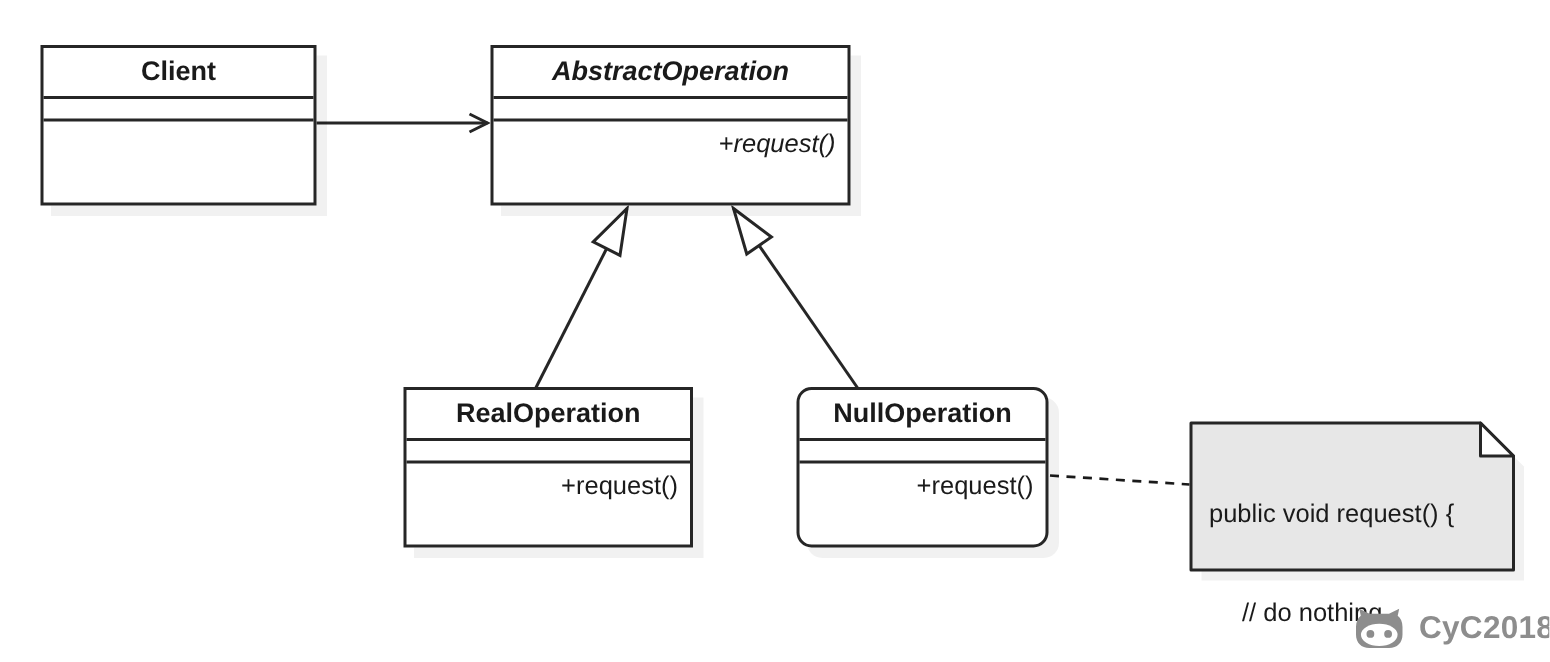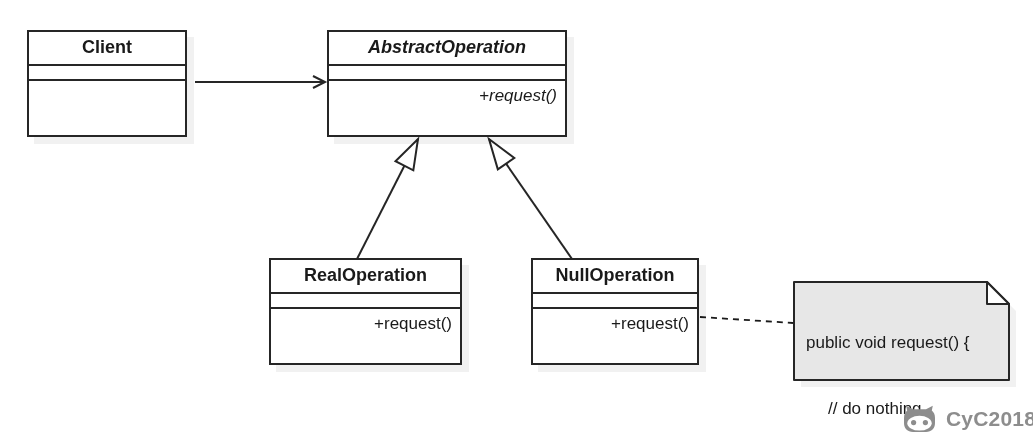--- a/index.html
+++ b/index.html
@@ -44,24 +44,24 @@
     border-bottom: 2px solid #262626;
   }
   .uml-methods {
     box-sizing: border-box;
     padding: 5px 8px 0 8px;
     font-size: 17px;
     line-height: 20px;
     text-align: right;
   }
   
-  .pos-client   { left: 27px;  top: 30px;  width: 160px; height: 107px; }
+  .pos-client   { left: 27px;  top: 30px;  width: 184px; height: 107px; }
   .pos-abstract { left: 327px; top: 30px;  width: 240px; height: 107px; font-style: italic; }
   .pos-real     { left: 230px; top: 258px; width: 193px; height: 107px; margin-left: 39px; }
-  .pos-null     { left: 531px; top: 258px; width: 168px; height: 107px; }
+  .pos-null     { left: 531px; top: 258px; width: 168px; height: 107px; border-radius: 10px; }
   
   .note-text {
     position: absolute;
     left: 806px; top: 288px;
     width: 196px;
     font-size: 17px;
     line-height: 22px;
     color: #1a1a1a;
     white-space: pre;
   }

